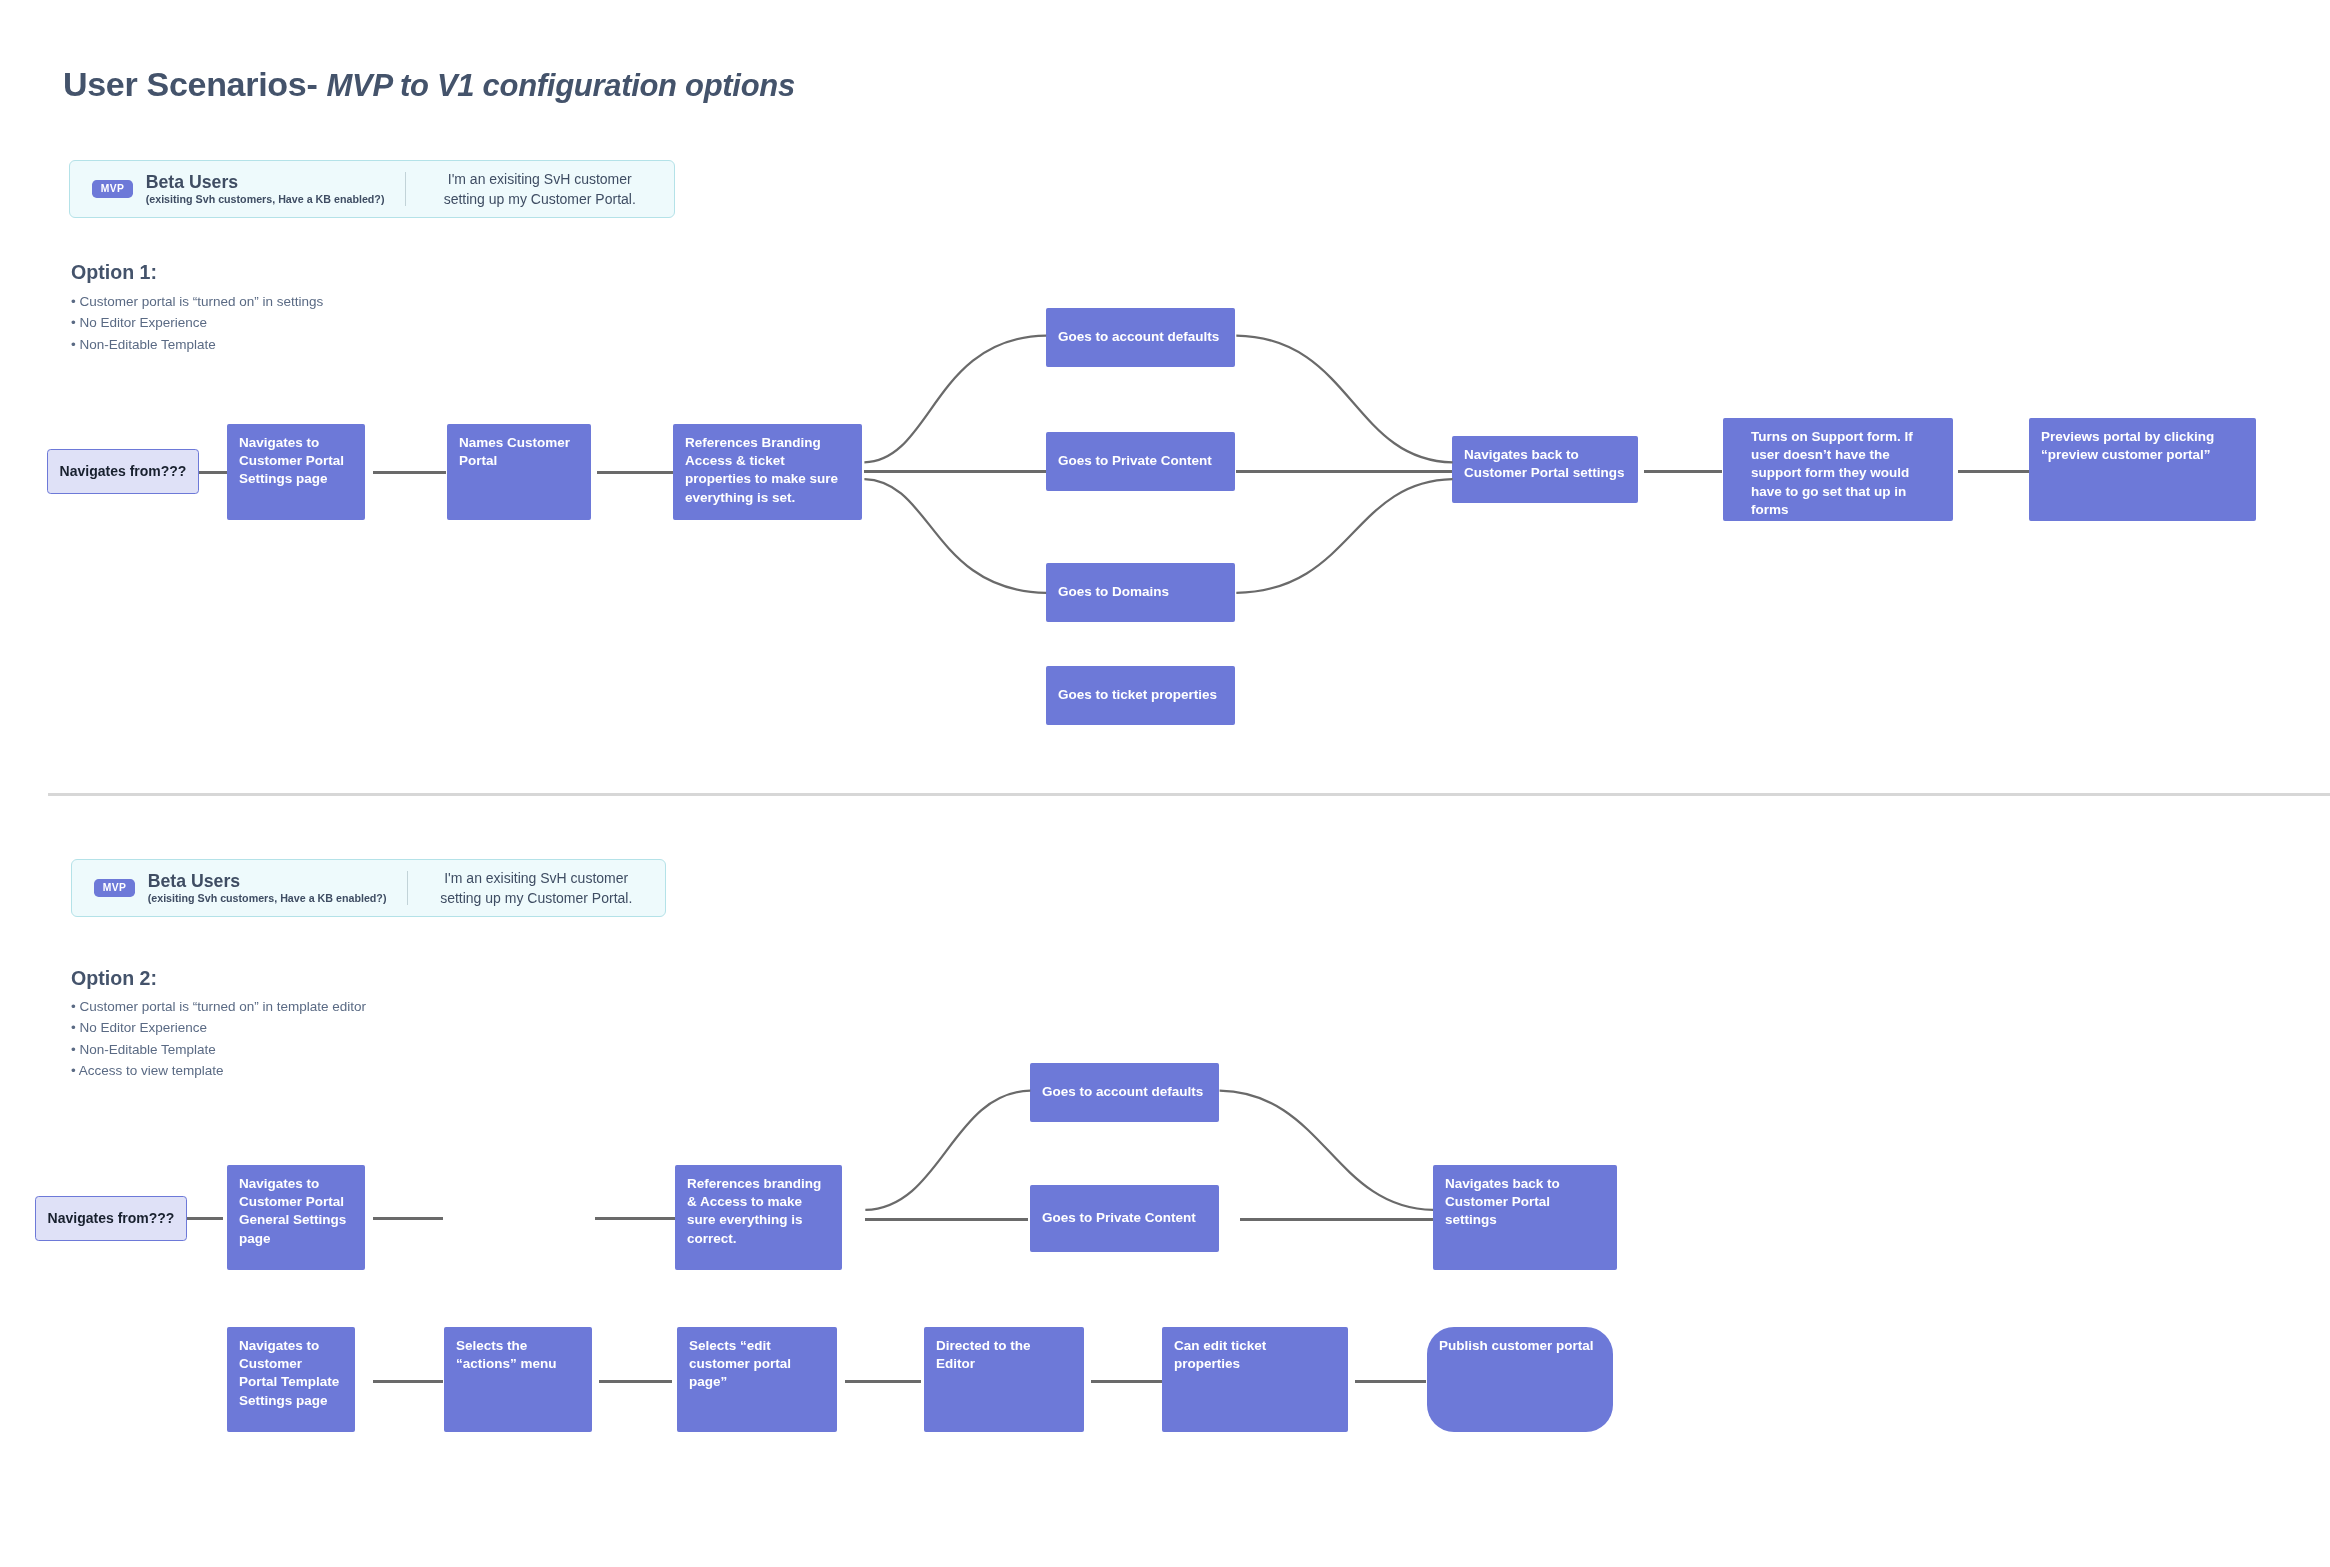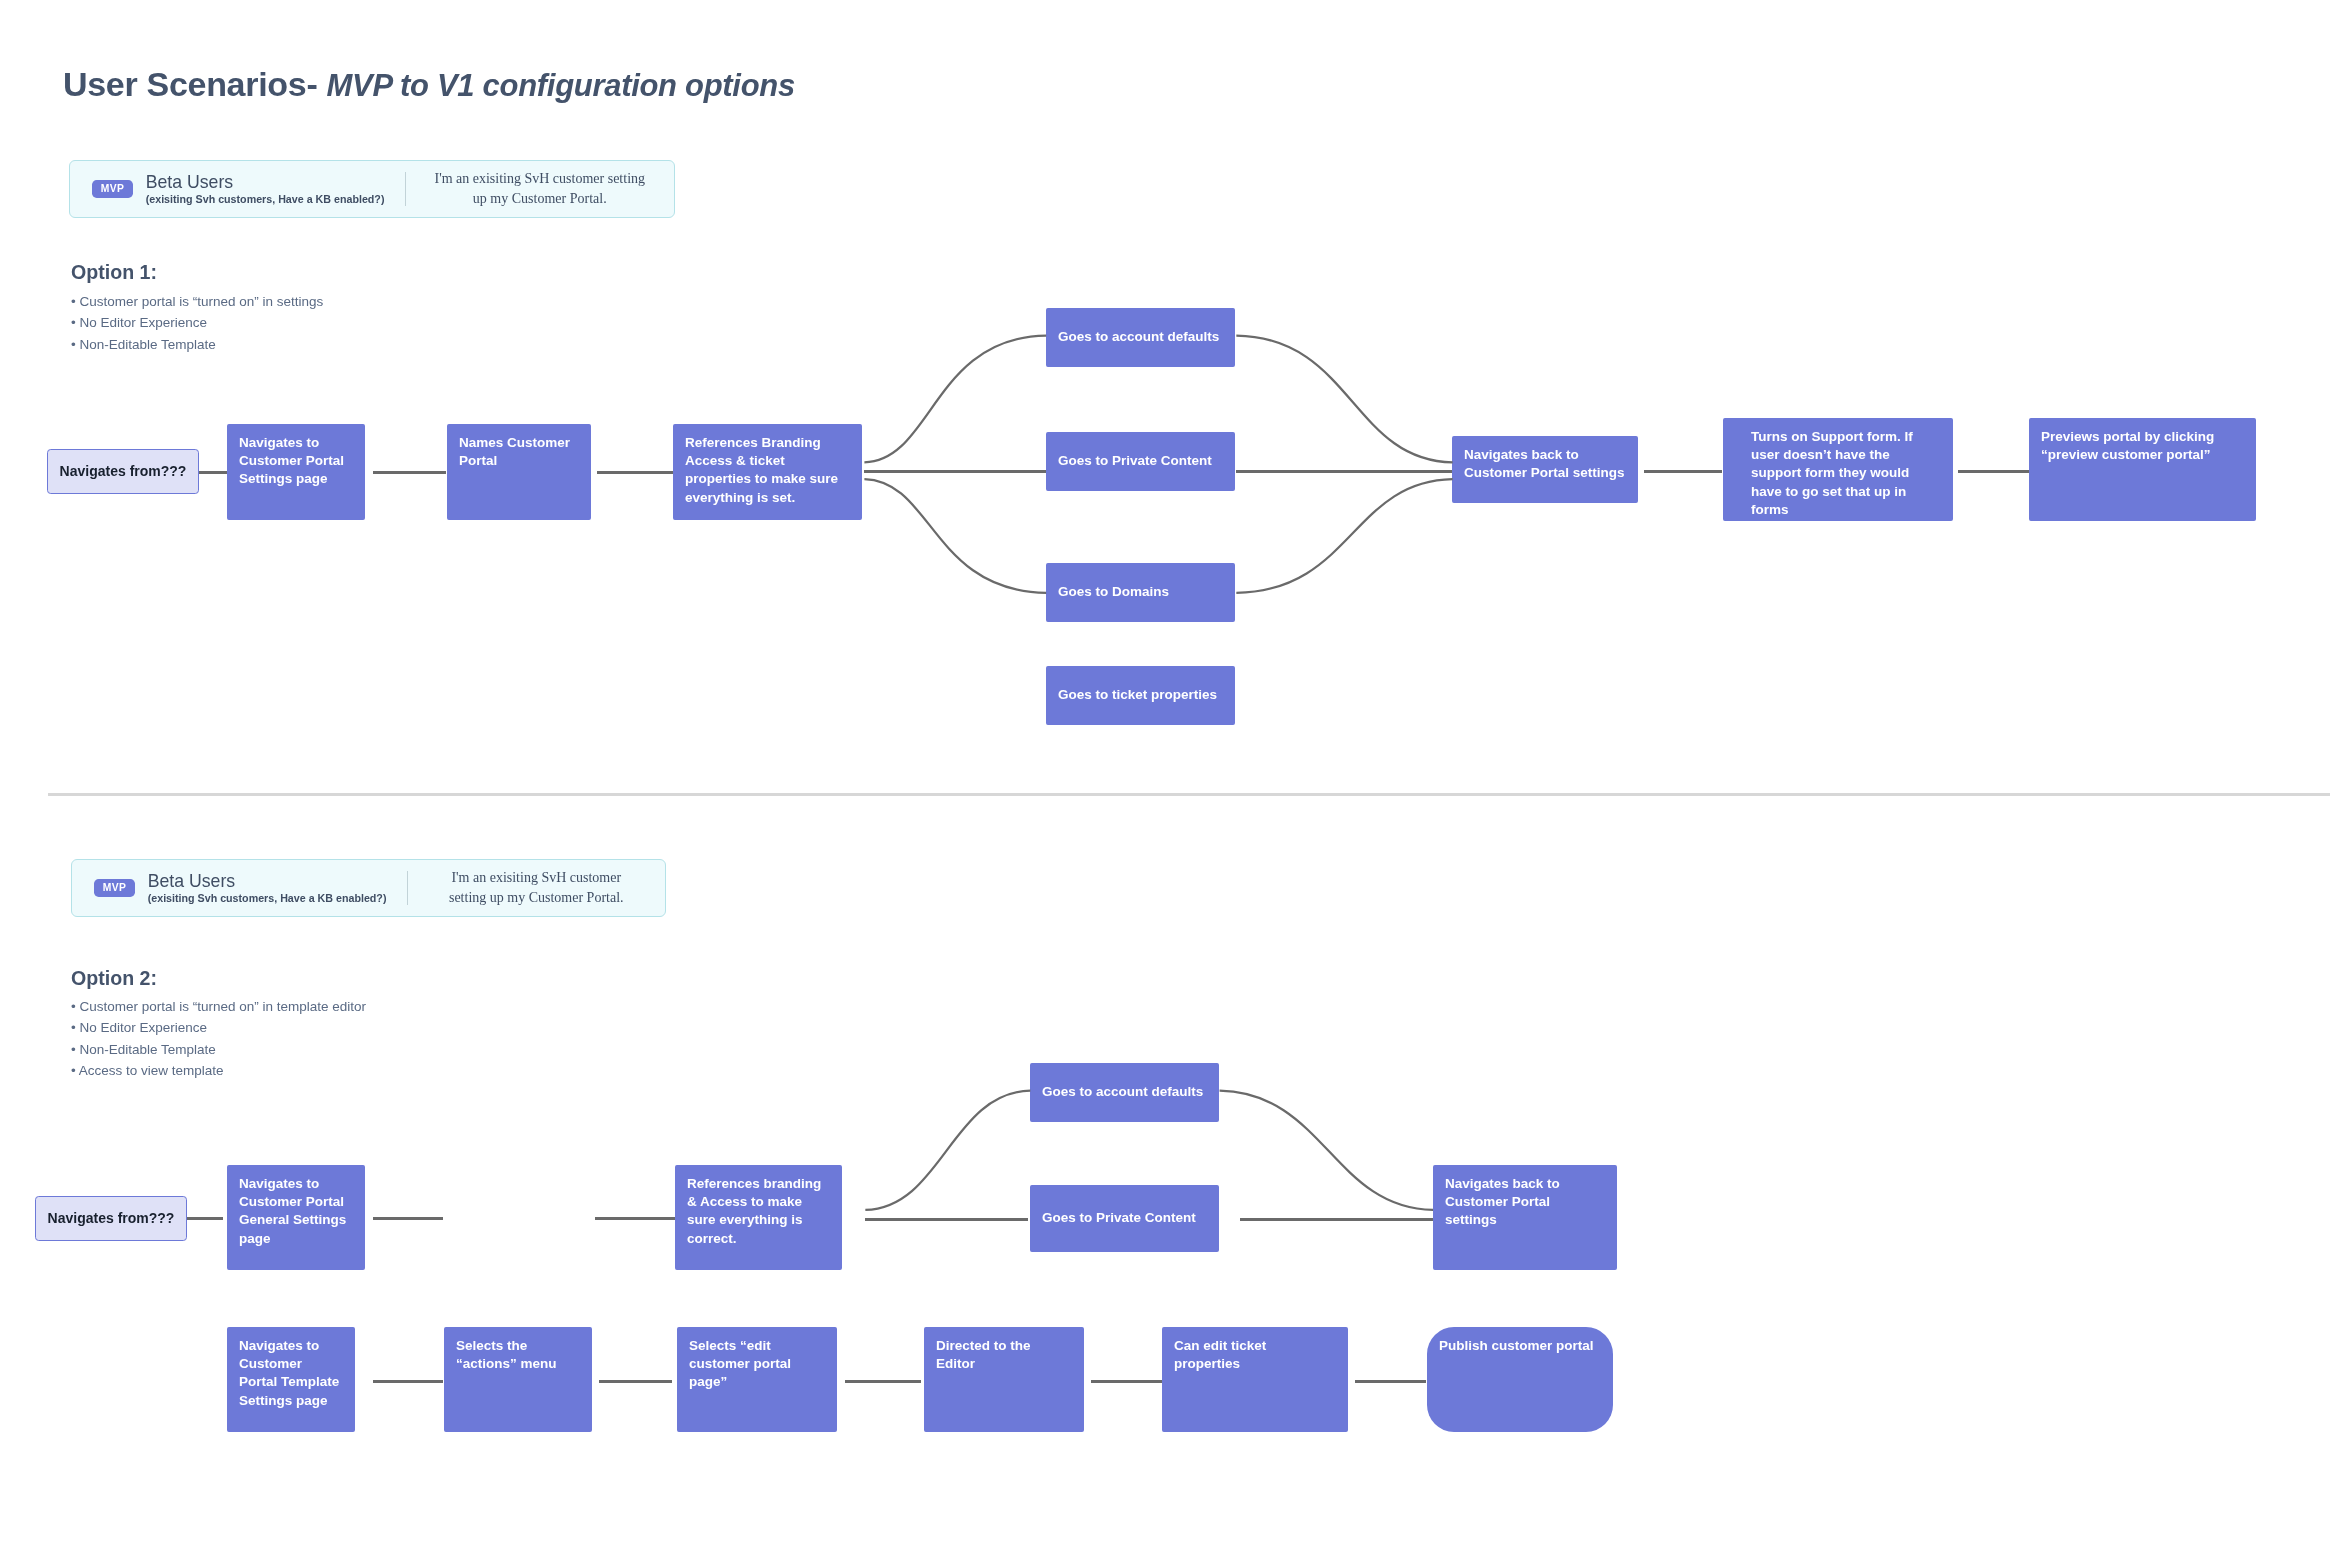--- a/index.html
+++ b/index.html
@@ -35,27 +35,27 @@
     display: flex; align-items: center; gap: 13px;
     padding: 0 20.5px 0 22.4px;
     flex: 0 0 auto;
   }
   .mvp-badge {
     background: #6d79d8; color: #ffffff;
     font-size: 10.3px; font-weight: 700; letter-spacing: 0.4px;
     padding: 3.7px 8.4px; border-radius: 4.7px; line-height: 1;
   }
   .persona-name { display: flex; flex-direction: column; gap: 0.9px; }
-  .persona-name .nm { font-size: 17.7px; font-weight: 400; color: #3f4d63; line-height: 1.1; }
+  .persona-name .nm { font-size: 17.7px; font-weight: 700; color: #3f4d63; line-height: 1.1; }
   .persona-name .sub { font-size: 10.7px; font-weight: 700; color: #3f4d63; }
   .persona-divider { width: 0.9px; background: #c2d3d8; margin: 11.2px 0; }
   .persona-right {
     display: flex; align-items: center; justify-content: center;
     padding: 0 24px; font-size: 14px; color: #3f4d63; line-height: 1.45;
-    text-align: center; flex: 1 1 auto; font-family: Liberation Serif, serif;
+    text-align: center; flex: 1 1 auto;
   }
 
   
   .option-title {
     position: absolute; font-size: 19.6px; font-weight: 700; color: #44536b;
   }
   .option-bullets {
     position: absolute; font-size: 13.5px; color: #5a6a84; line-height: 1.58;
   }
   .option-bullets div { white-space: nowrap; }

